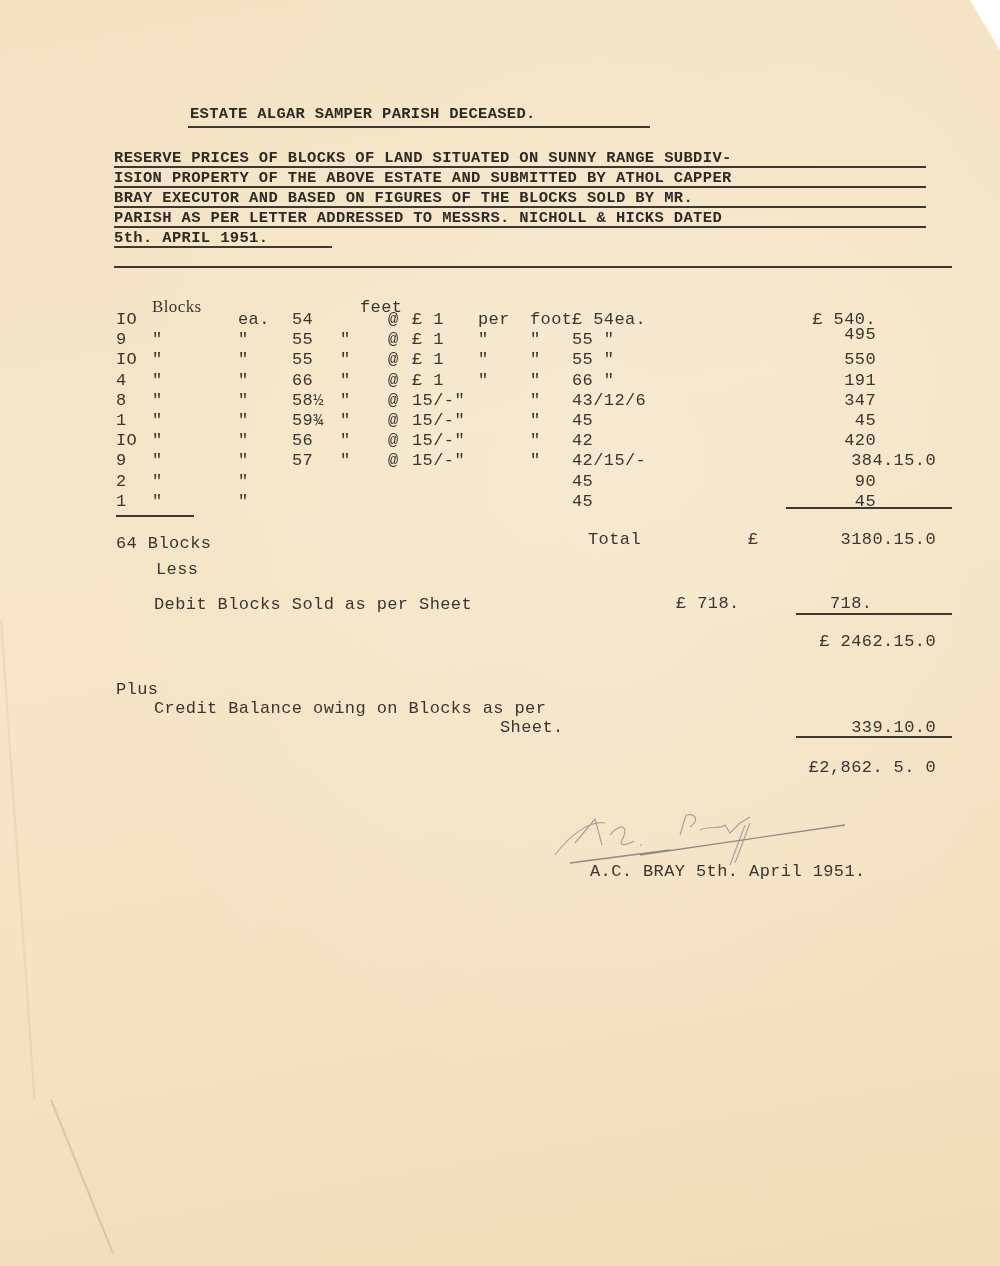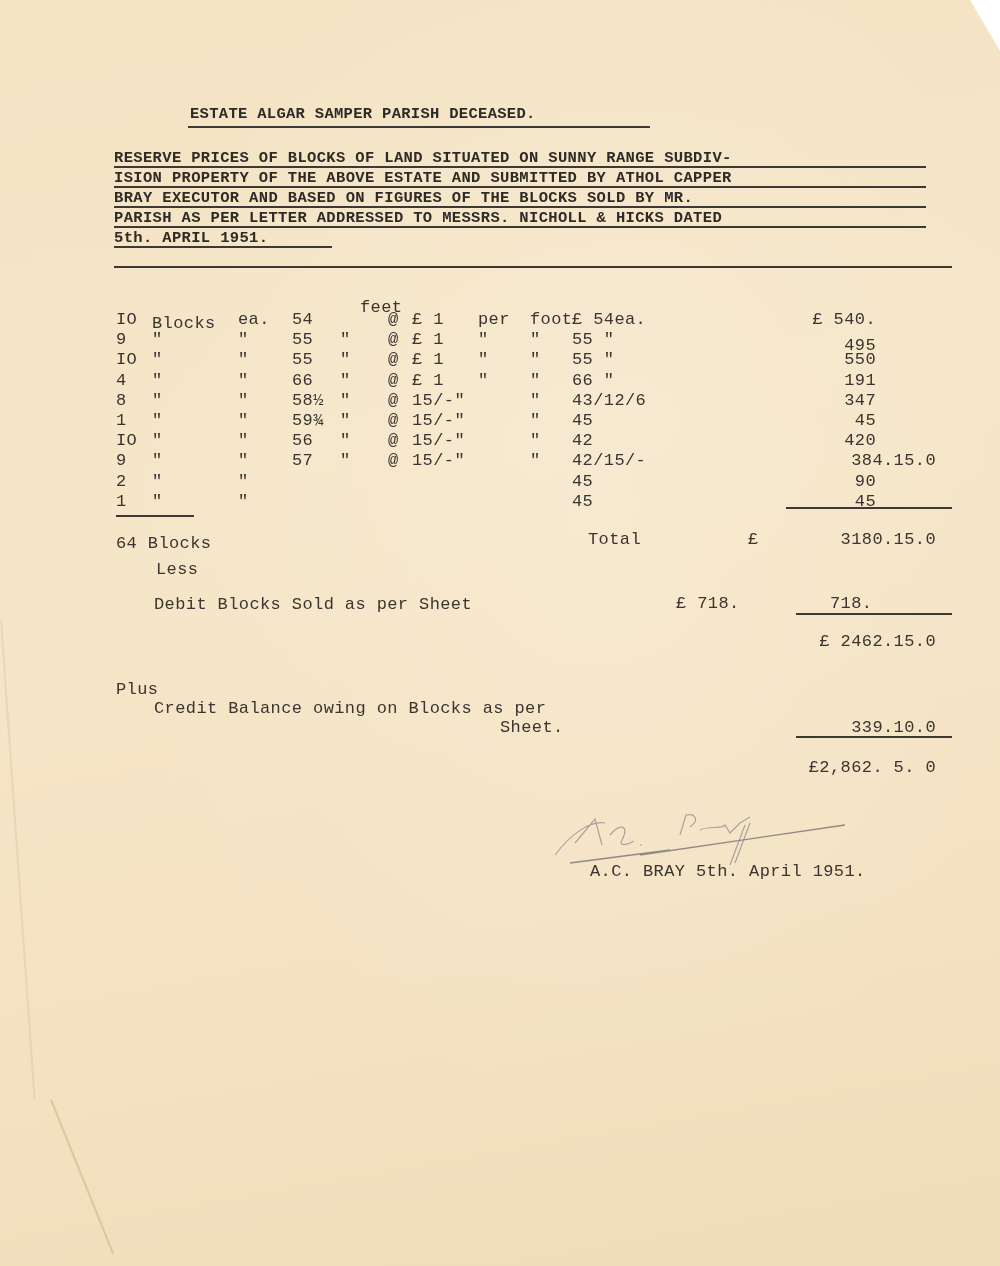--- a/index.html
+++ b/index.html
@@ -53,21 +53,21 @@
 <div class="t hdr-line" style="top:208px;">PARISH AS PER LETTER ADDRESSED TO MESSRS. NICHOLL &amp; HICKS DATED</div>
 <div class="rule" style="left:114px; top:226px; width:812px;"></div>
 <div class="t hdr-line" style="top:228px;">5th. APRIL 1951.</div>
 <div class="rule" style="left:114px; top:246px; width:218px;"></div>
 
 <div class="rule" style="left:114px; top:266px; width:838px;"></div>
 
 <div id="rows">
     <div>
       <div class="t" style="left: 116px; top: 310px;">IO</div>
-      <div class="t" style="left: 152px; top: 314px;">Blocks</div>
+      <div class="t" style="left: 152px; top: 297px; font-family: Liberation Serif, serif;">Blocks</div>
       <div class="t" style="left: 238px; top: 310px;">ea.</div>
       <div class="t" style="left: 292px; top: 310px;">54</div>
       <div class="t" style="left: 340px; top: 298px; margin-left: 20px;">feet</div>
       <div class="t" style="left: 388px; top: 310px;">@</div>
       <div class="t" style="left: 412px; top: 310px;">£ 1</div>
       <div class="t" style="left: 478px; top: 310px;">per</div>
       <div class="t" style="left: 530px; top: 310px;">foot</div>
       <div class="t" style="left: 572px; top: 310px;">£ 54ea.</div>
       <div class="t num" style="left: 780px; top: 310px; width: 96px;">£ 540.</div>
     </div>
@@ -75,21 +75,21 @@
       <div class="t" style="left: 116px; top: 330.2px;">9</div>
       <div class="t" style="left: 152px; top: 330.2px;">"</div>
       <div class="t" style="left: 238px; top: 330.2px;">"</div>
       <div class="t" style="left: 292px; top: 330.2px;">55</div>
       <div class="t" style="left: 340px; top: 330.2px;">"</div>
       <div class="t" style="left: 388px; top: 330.2px;">@</div>
       <div class="t" style="left: 412px; top: 330.2px;">£ 1</div>
       <div class="t" style="left: 478px; top: 330.2px;">"</div>
       <div class="t" style="left: 530px; top: 330.2px;">"</div>
       <div class="t" style="left: 572px; top: 330.2px;">55 "</div>
-      <div class="t num" style="left: 780px; top: 336px; width: 96px;">495</div>
+      <div class="t num" style="left: 780px; top: 325px; width: 96px;">495</div>
     </div>
     <div>
       <div class="t" style="left: 116px; top: 350.4px;">IO</div>
       <div class="t" style="left: 152px; top: 350.4px;">"</div>
       <div class="t" style="left: 238px; top: 350.4px;">"</div>
       <div class="t" style="left: 292px; top: 350.4px;">55</div>
       <div class="t" style="left: 340px; top: 350.4px;">"</div>
       <div class="t" style="left: 388px; top: 350.4px;">@</div>
       <div class="t" style="left: 412px; top: 350.4px;">£ 1</div>
       <div class="t" style="left: 478px; top: 350.4px;">"</div>

